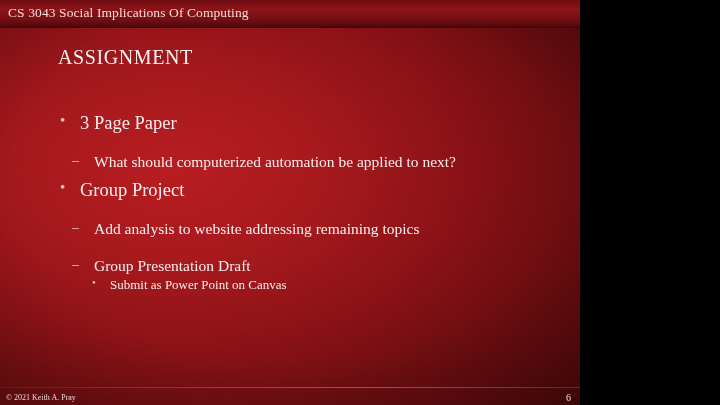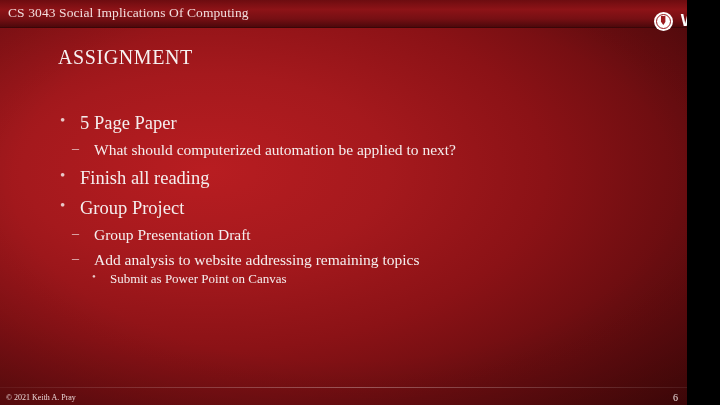--- a/index.html
+++ b/index.html
@@ -2,21 +2,21 @@
 <html><head>
 <meta charset="utf-8">
 <style>
   html, body {
     margin: 0;
     padding: 0;
     background: #000;
   }
   .slide {
     position: relative;
-    width: 687px;
+    width: 580px;
     height: 405px;
     overflow: hidden;
     font-family: "Liberation Serif", serif;
     color: #ffffff;
     background:
       radial-gradient(ellipse 95% 85% at 30% 42%, #b81d21 0%, #a5191d 28%, #8b1216 52%, #6a0d10 74%, #4a080a 100%),
       #4a080a;
   }
   
   .slide::after {
@@ -116,21 +116,21 @@
   .lvl1::before {
     content: "\2022";
     position: absolute;
     left: 2px; top: -1px;
     font-size: 15px;
     color: #e8c9c9;
   }
   .lvl2 {
     font-size: 15.5px;
     padding-left: 36px;
-    margin-top: 7px;
+    margin-top: 19px;
   }
   .lvl2::before {
     content: "\2013";
     position: absolute;
     left: 14px; top: 0;
     font-size: 14px;
     color: #e8c9c9;
   }
   .lvl3 {
     font-size: 13px;
@@ -179,26 +179,25 @@
     <div class="header-title">CS 3043 Social Implications Of Computing</div>
     <div class="wpi-logo">
       <span class="wpi-seal"></span>
       <span class="wpi-text">WPI</span>
     </div>
   </div>
 
   <div class="slide-title">ASSIGNMENT</div>
 
   <div class="body">
-    <div class="lvl1">5 Page Paper</div>
+    <div class="lvl1">3 Page Paper</div>
     <div class="lvl2">What should computerized automation be applied to next?</div>
-    <div class="lvl1">Finish all reading</div>
     <div class="lvl1">Group Project</div>
+    <div class="lvl2">Add analysis to website addressing remaining topics</div>
     <div class="lvl2">Group Presentation Draft</div>
-    <div class="lvl2">Add analysis to website addressing remaining topics</div>
     <div class="lvl3">Submit as Power Point on Canvas</div>
   </div>
 
   <div class="footer-rule"></div>
   <div class="footer-left">© 2021 Keith A. Pray</div>
   <div class="footer-right">6</div>
 
 </div>
 
 </body></html>

